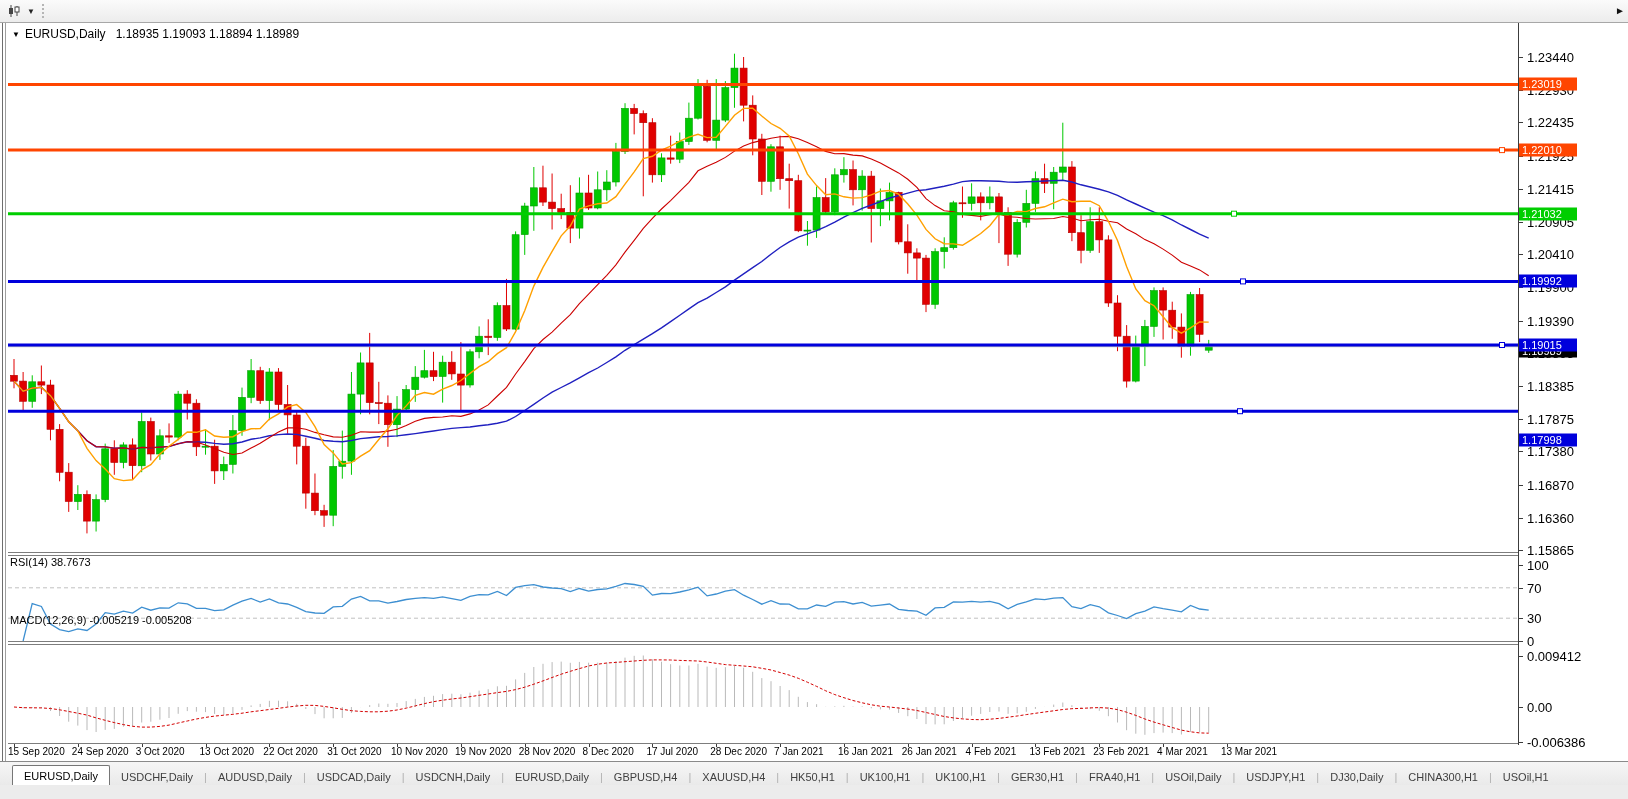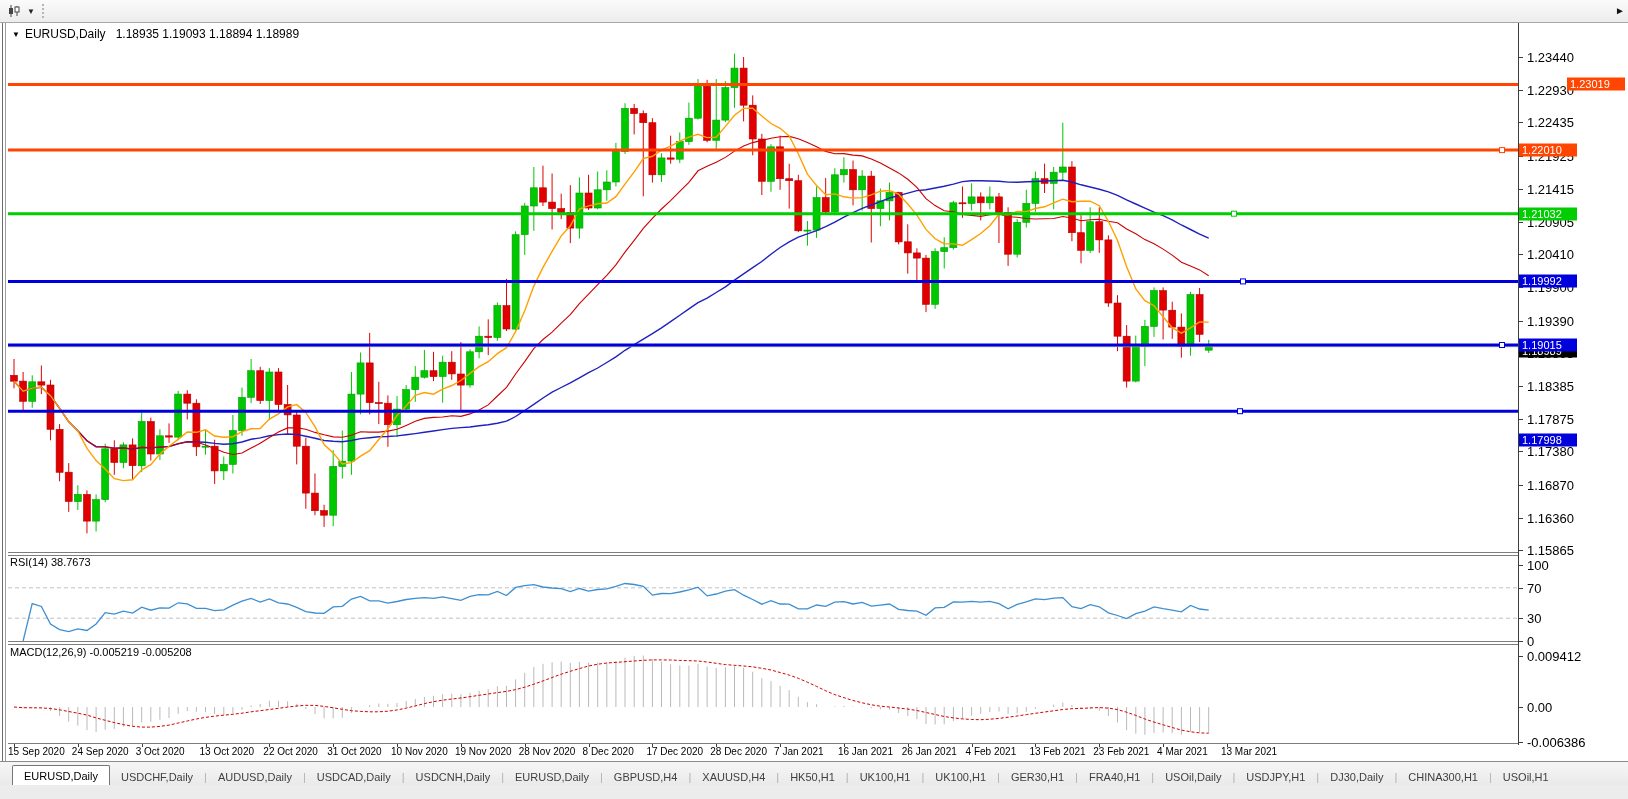--- a/index.html
+++ b/index.html
@@ -480,21 +480,21 @@
     <line x1="1182.5" y1="63.0" x2="1182.5" y2="87.9" stroke="#b9b9b9" stroke-width="1"></line>
     <line x1="1191.6" y1="63.0" x2="1191.6" y2="88.1" stroke="#b9b9b9" stroke-width="1"></line>
     <line x1="1200.7" y1="63.0" x2="1200.7" y2="88.8" stroke="#b9b9b9" stroke-width="1"></line>
     <polyline points="6.0,63.0 15.1,63.7 24.2,63.8 33.4,63.9 42.5,64.5 51.6,65.8 60.7,67.5 69.8,69.2 79.0,71.1 88.1,73.9 97.2,76.3 106.3,78.6 115.4,80.6 124.6,82.3 133.7,83.1 142.8,83.1 151.9,82.4 161.0,81.1 170.2,79.0 179.3,77.0 188.4,75.0 197.5,73.4 206.6,72.1 215.8,71.2 224.9,70.3 234.0,69.2 243.1,67.8 252.2,66.7 261.4,65.5 270.5,64.3 279.6,63.1 288.7,62.0 297.8,61.3 307.0,61.4 316.1,62.4 325.2,63.8 334.3,65.3 343.4,66.7 352.6,67.4 361.7,67.8 370.8,67.8 379.9,67.2 389.0,66.0 398.2,64.1 407.3,61.9 416.4,59.6 425.5,57.7 434.6,56.2 443.8,55.0 452.9,54.0 462.0,52.7 471.1,51.3 480.2,50.0 489.4,48.6 498.5,47.4 507.6,45.6 516.7,43.2 525.8,40.2 535.0,36.9 544.1,33.5 553.2,30.2 562.3,27.3 571.4,24.6 580.6,22.0 589.7,20.2 598.8,19.0 607.9,18.4 617.0,17.7 626.2,17.0 635.3,16.3 644.4,15.9 653.5,15.9 662.6,16.0 671.8,16.4 680.9,16.7 690.0,17.0 699.1,18.0 708.2,19.3 717.4,20.6 726.5,21.3 735.6,22.0 744.7,22.8 753.8,24.3 763.0,26.0 772.1,28.5 781.2,31.1 790.3,34.3 799.4,38.2 808.6,42.4 817.7,46.8 826.8,50.6 835.9,53.7 845.0,56.5 854.2,58.8 863.3,60.8 872.4,62.2 881.5,63.0 890.6,64.0 899.8,65.1 908.9,66.5 918.0,68.5 927.1,70.5 936.2,72.5 945.4,73.9 954.5,74.9 963.6,75.5 972.7,75.7 981.8,75.2 991.0,74.4 1000.1,73.2 1009.2,72.0 1018.3,70.6 1027.4,69.3 1036.6,68.0 1045.7,66.8 1054.8,65.5 1063.9,64.7 1073.0,64.4 1082.2,63.9 1091.3,63.6 1100.4,64.1 1109.5,65.6 1118.6,68.2 1127.8,71.4 1136.9,75.0 1146.0,78.1 1155.1,80.8 1164.2,83.5 1173.4,86.1 1182.5,87.8 1191.6,88.9 1200.7,89.2" fill="none" stroke="#d40000" stroke-width="1" stroke-dasharray="3,2"></polyline>
   </svg>
 <div class="panel-split" style="top:743px;height:0;border-bottom:none"></div>
 
 <div class="chart-title"><span class="sym-caret">▼</span><span>EURUSD,Daily</span><span>  </span><span></span> <span>1.18935 1.19093 1.18894 1.18989</span></div>
 
 <div class="ind-label" style="top:556px">RSI(14) 38.7673</div>
-<div class="ind-label" style="top:646px">MACD(12,26,9) -0.005219 -0.005208</div>
+<div class="ind-label" style="top:614px">MACD(12,26,9) -0.005219 -0.005208</div>
 
 <div class="axis-col" id="axis-col">
     <div class="axis-tick" style="top: 34px;"></div>
     <div class="axis-label" style="top: 34px;">1.23440</div>
     <div class="axis-tick" style="top: 67.1921px;"></div>
     <div class="axis-label" style="top: 67.1921px;">1.22930</div>
     <div class="axis-tick" style="top: 99.4079px;"></div>
     <div class="axis-label" style="top: 99.4079px;">1.22435</div>
     <div class="axis-tick" style="top: 132.6px;"></div>
     <div class="axis-label" style="top: 132.6px;">1.21925</div>
@@ -530,21 +530,21 @@
     <div class="axis-label" style="top: 595.2px;">30</div>
     <div class="axis-tick" style="top: 618px;"></div>
     <div class="axis-label" style="top: 618px;">0</div>
     <div class="axis-tick" style="top: 633px;"></div>
     <div class="axis-label" style="top: 633px;">0.009412</div>
     <div class="axis-tick" style="top: 684px;"></div>
     <div class="axis-label" style="top: 684px;">0.00</div>
     <div class="axis-tick" style="top: 719px;"></div>
     <div class="axis-label" style="top: 719px;">-0.006386</div>
     <div class="price-tag" style="background: rgb(0, 0, 0); top: 327.682px;">1.18989</div>
-    <div class="price-tag" style="background: rgb(255, 69, 0); top: 61.3997px; margin-left: 48px;">1.23019</div>
+    <div class="price-tag" style="background: rgb(255, 69, 0); top: 61.3997px;">1.23019</div>
     <div class="price-tag" style="background: rgb(255, 69, 0); top: 127.068px;">1.22010</div>
     <div class="price-tag" style="background: rgb(0, 206, 0); top: 190.719px;">1.21032</div>
     <div class="price-tag" style="background: rgb(0, 0, 220); top: 258.404px;">1.19992</div>
     <div class="price-tag" style="background: rgb(0, 0, 220); top: 321.99px;">1.19015</div>
     <div class="price-tag" style="background: rgb(0, 0, 220); top: 388.179px; margin-top: 29px;">1.17998</div>
   </div>
 
 <div class="date-row" id="date-row">
     <div class="dtick" style="left: 6px;"></div>
     <div class="dlabel" style="left: 0px;">15 Sep 2020</div>
@@ -560,21 +560,21 @@
     <div class="dlabel" style="left: 319.2px;">31 Oct 2020</div>
     <div class="dtick" style="left: 389.04px;"></div>
     <div class="dlabel" style="left: 383.04px;">10 Nov 2020</div>
     <div class="dtick" style="left: 452.88px;"></div>
     <div class="dlabel" style="left: 446.88px;">19 Nov 2020</div>
     <div class="dtick" style="left: 516.72px;"></div>
     <div class="dlabel" style="left: 510.72px;">28 Nov 2020</div>
     <div class="dtick" style="left: 580.56px;"></div>
     <div class="dlabel" style="left: 574.56px;">8 Dec 2020</div>
     <div class="dtick" style="left: 644.4px;"></div>
-    <div class="dlabel" style="left: 638.4px;">17 Dec 2020</div>
+    <div class="dlabel" style="left: 638.4px;">17 Jul 2020</div>
     <div class="dtick" style="left: 708.24px;"></div>
     <div class="dlabel" style="left: 702.24px;">28 Dec 2020</div>
     <div class="dtick" style="left: 772.08px;"></div>
     <div class="dlabel" style="left: 766.08px;">7 Jan 2021</div>
     <div class="dtick" style="left: 835.92px;"></div>
     <div class="dlabel" style="left: 829.92px;">16 Jan 2021</div>
     <div class="dtick" style="left: 899.76px;"></div>
     <div class="dlabel" style="left: 893.76px;">26 Jan 2021</div>
     <div class="dtick" style="left: 963.6px;"></div>
     <div class="dlabel" style="left: 957.6px;">4 Feb 2021</div>

